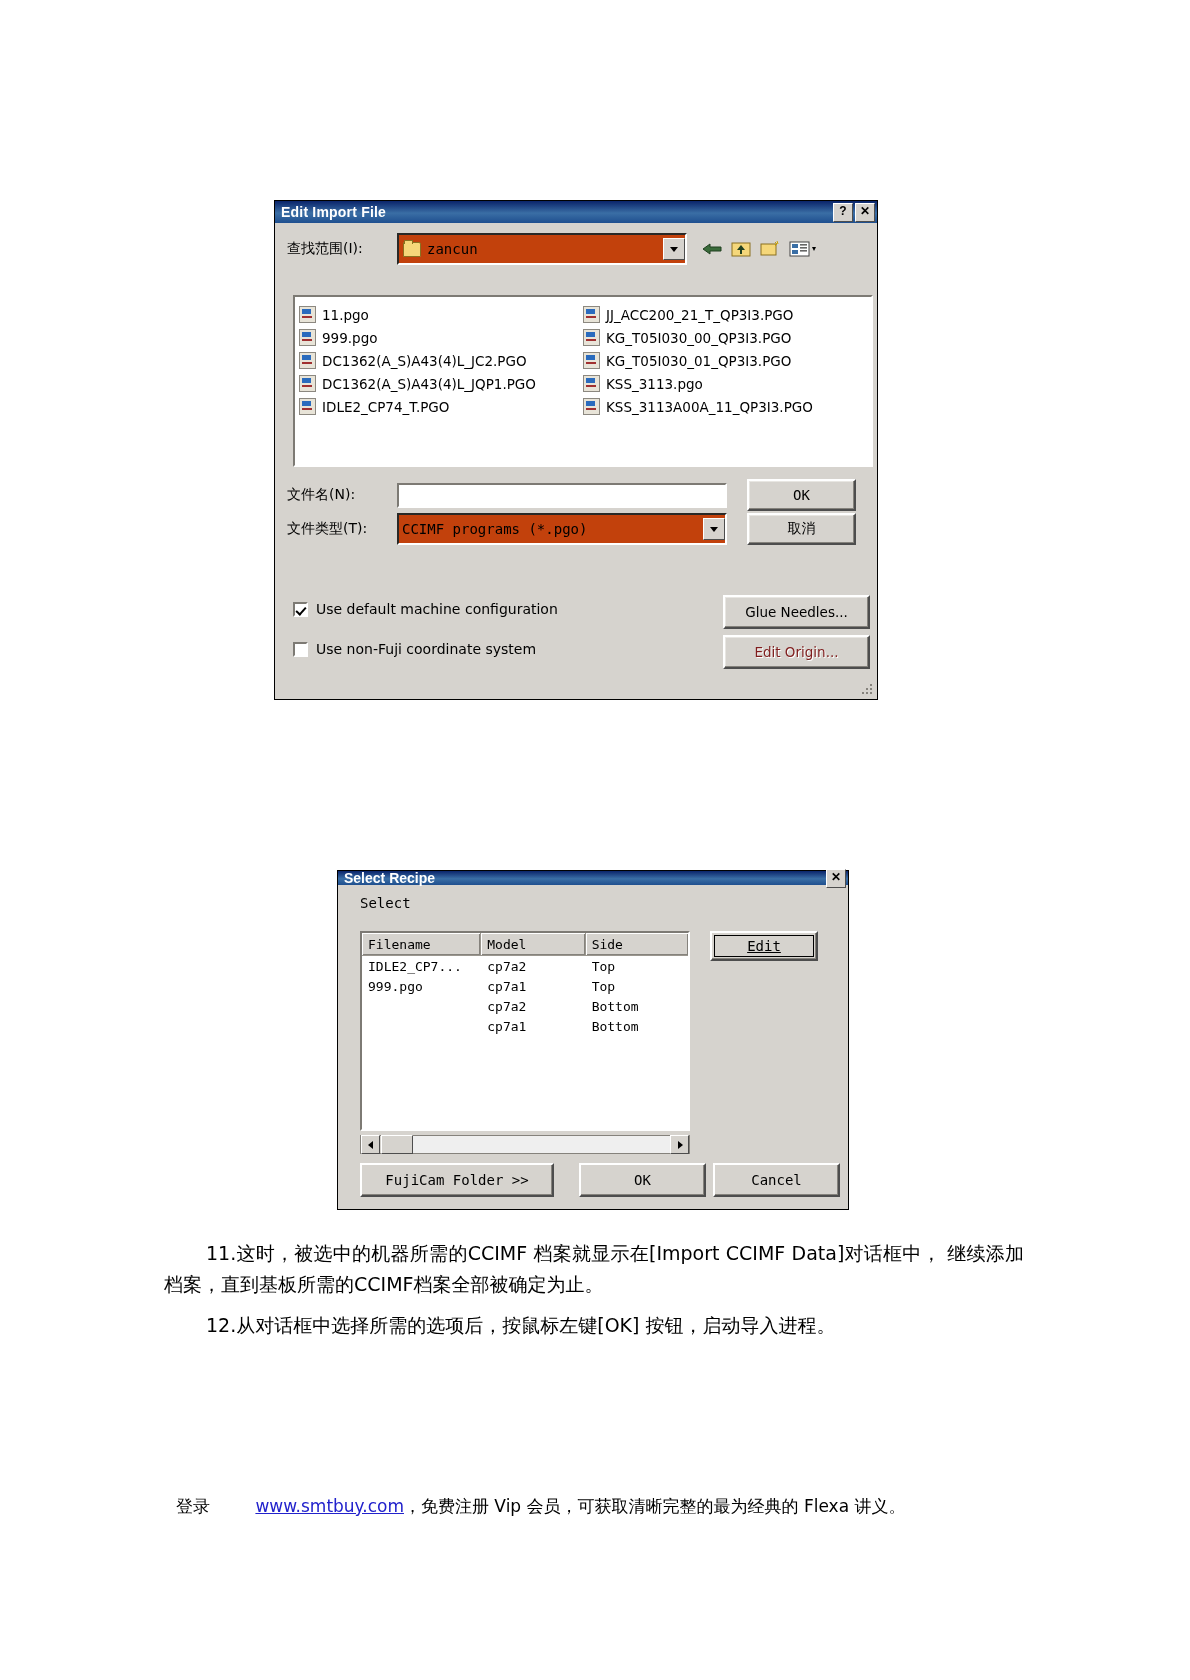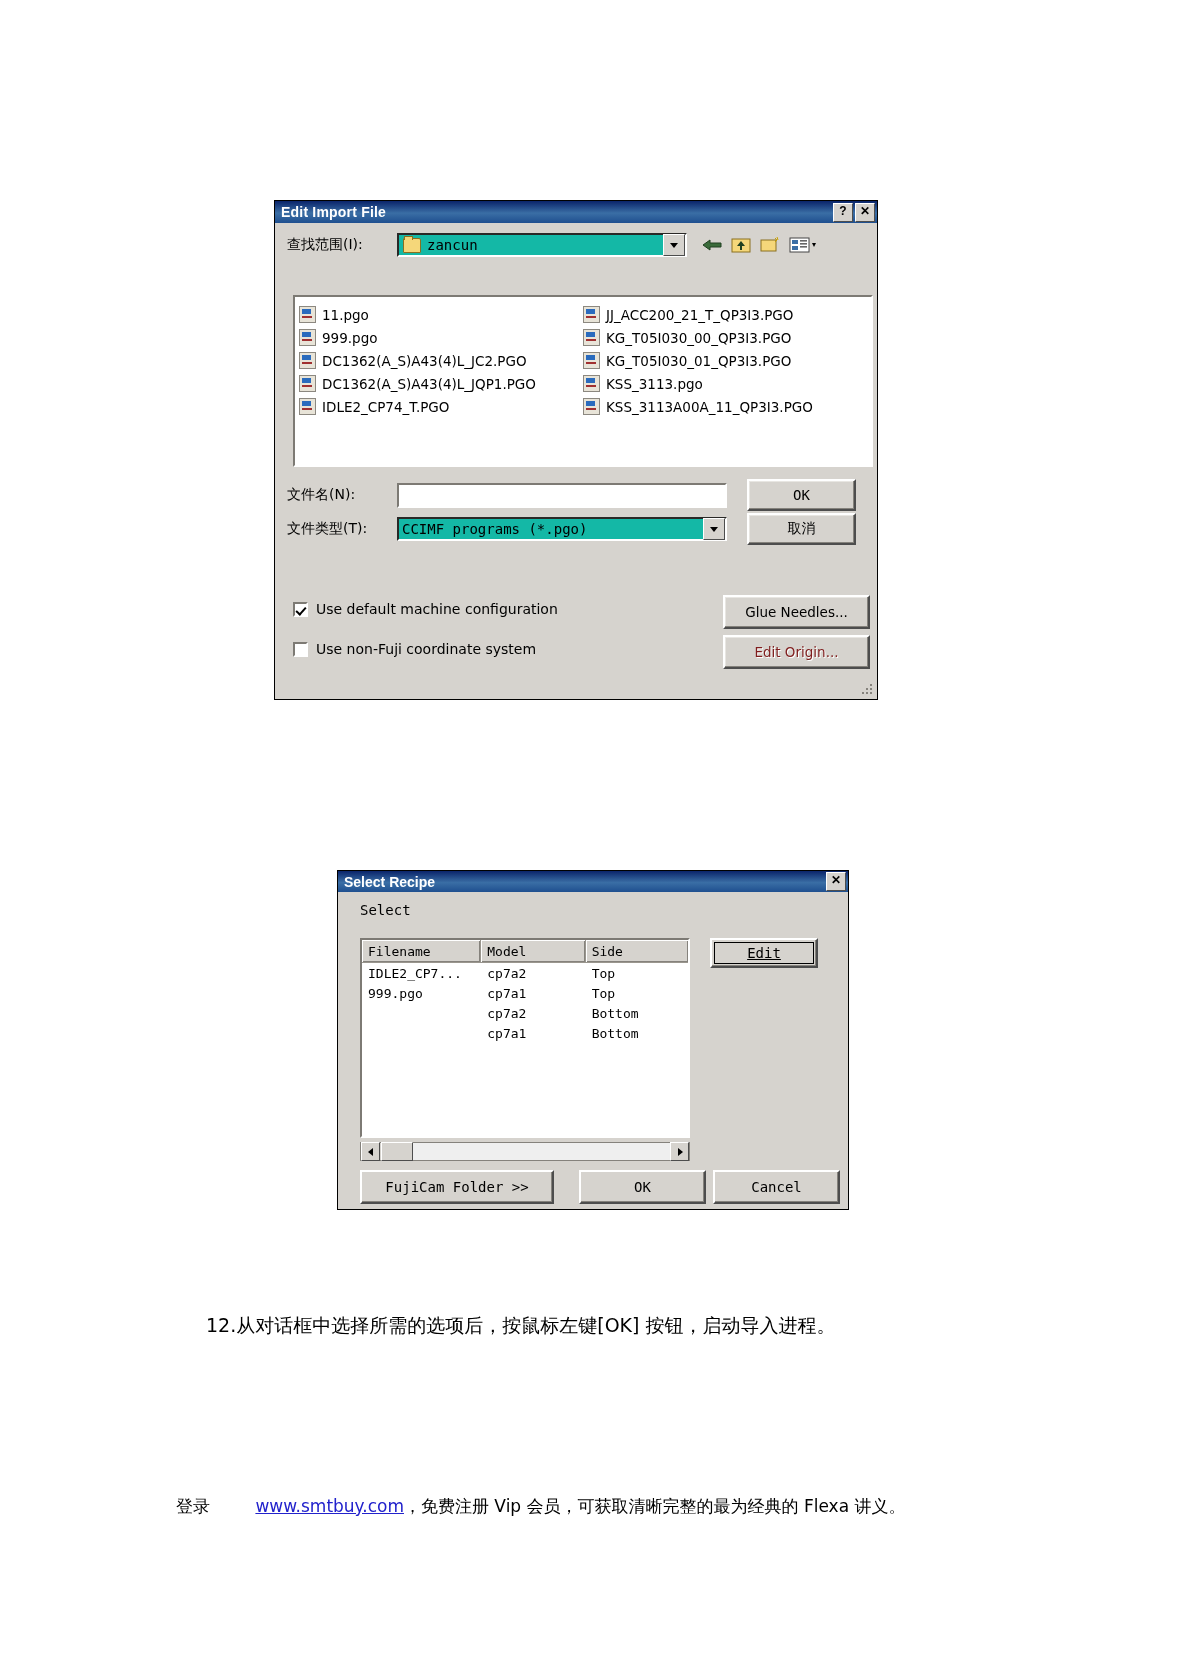--- a/index.html
+++ b/index.html
@@ -35,21 +35,21 @@
     background:#d6d3ce;border:1px solid #fff;
     border-right-color:#4d4d4d;border-bottom-color:#4d4d4d;
     font-size:12px;line-height:15px;text-align:center;color:#000;
     font-family:"Liberation Sans", sans-serif;font-weight:bold;
   }
   .dlg1 .body{padding:10px 12px 0 12px;position:relative;height:calc(100% - 22px);box-sizing:border-box;}
 
   .row{display:flex;align-items:center;}
   .lbl{font-size:14px;font-family:"DejaVu Sans", sans-serif;color:#000;}
   .combo{
-    height:24px;background:#14b8a6;border:2px inset #b0aca4;
+    height:32px;background:#c2410c;border:2px inset #b0aca4;
     border-top-color:#7d7a74;border-left-color:#7d7a74;
     border-right-color:#fff;border-bottom-color:#fff;
     display:flex;align-items:center;font-size:14px;
     font-family:"DejaVu Sans Mono", monospace;
     box-sizing:border-box;
   }
   .combo .folder{
     width:16px;height:13px;margin:0 6px 0 4px;background:#f5d77a;
     border:1px solid #8a7020;border-radius:1px 2px 1px 1px;position:relative;
   }
@@ -101,21 +101,21 @@
   .grip{position:absolute;right:3px;bottom:3px;width:12px;height:12px;}
   .grip i{position:absolute;width:2px;height:2px;background:#85827c;}
 
   
   .dlg2{
     position:absolute;left:337px;top:870px;width:512px;height:340px;
     background:#d6d3ce;border:1px solid #000;box-sizing:border-box;
     font-family:"Liberation Sans", sans-serif;
   }
   .dlg2 .titlebar{
-    height:21px;background:linear-gradient(to bottom,#0a246a 0%,#3a6ea5 55%,#1f4f8f 100%);
+    height:14px;background:linear-gradient(to bottom,#0a246a 0%,#3a6ea5 55%,#1f4f8f 100%);
     display:flex;align-items:center;padding:0 2px 0 6px;color:#fff;font-weight:bold;font-size:14px;
   }
   .dlg2 .inner{padding:10px 12px;position:relative;height:calc(100% - 21px);box-sizing:border-box;}
   .reclbl{font-size:14px;font-family:"DejaVu Sans Mono", monospace;margin-bottom:6px;}
   .grid{
     position:absolute;left:22px;top:46px;width:330px;height:200px;
     background:#fff;border:2px solid #7d7a74;border-right-color:#fff;border-bottom-color:#fff;
     box-sizing:border-box;font-family:"DejaVu Sans Mono", monospace;font-size:13px;
   }
   .ghead{display:flex;height:22px;border-bottom:1px solid #9a968e;}
@@ -351,19 +351,20 @@
       <div class="btn2 focus" style="position:absolute;left:372px;top:46px;width:104px;height:26px;">
           <u class="dl">Edit</u>
         </div>
 
       <div class="btn2" style="position:absolute;left:22px;top:278px;width:190px;height:30px;">FujiCam Folder &gt;&gt;</div>
       <div class="btn2" style="position:absolute;left:241px;top:278px;width:123px;height:30px;">OK</div>
       <div class="btn2" style="position:absolute;left:375px;top:278px;width:123px;height:30px;">Cancel</div>
     </div>
   </div>
 
+  <div class="para p11"><span class="indent"></span><span>11.这时，被选中的机器所需的CCIMF 档案就显示在[Import   CCIMF   Data]对话框中， 继续添加档案，直到基板所需的CCIMF档案全部被确定为止。</span></div>
   <div class="para p12"><span class="indent"></span><span>12.从对话框中选择所需的选项后，按鼠标左键[OK] 按钮，启动导入进程。</span></div>
 
   <div class="footer">
     <span>登录 </span><a href="#">www.smtbuy.com</a><span>，免费注册 Vip 会员，可获取清晰完整的最为经典的 Flexa 讲义。</span>
   </div>
 
 </div>
 
 </body></html>

